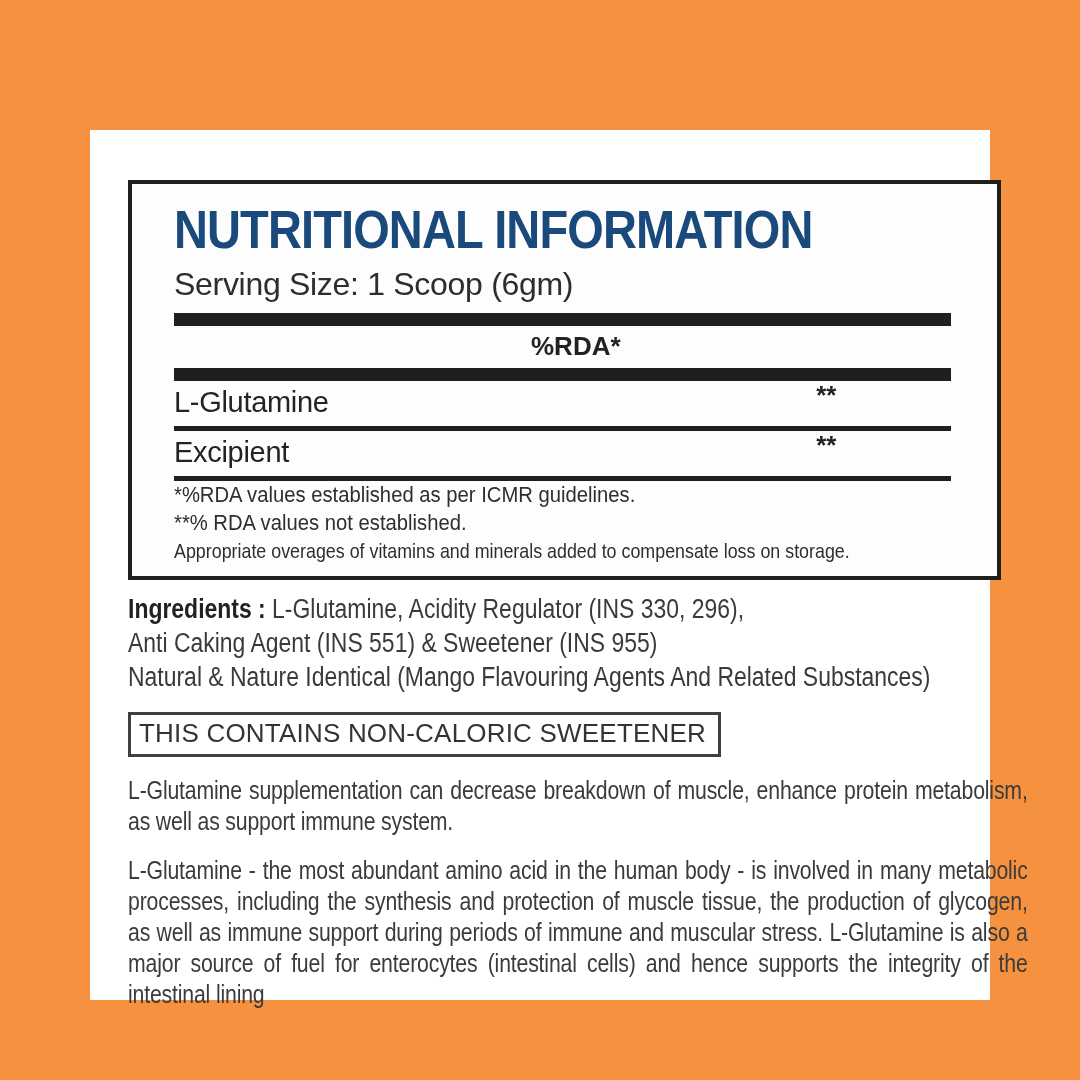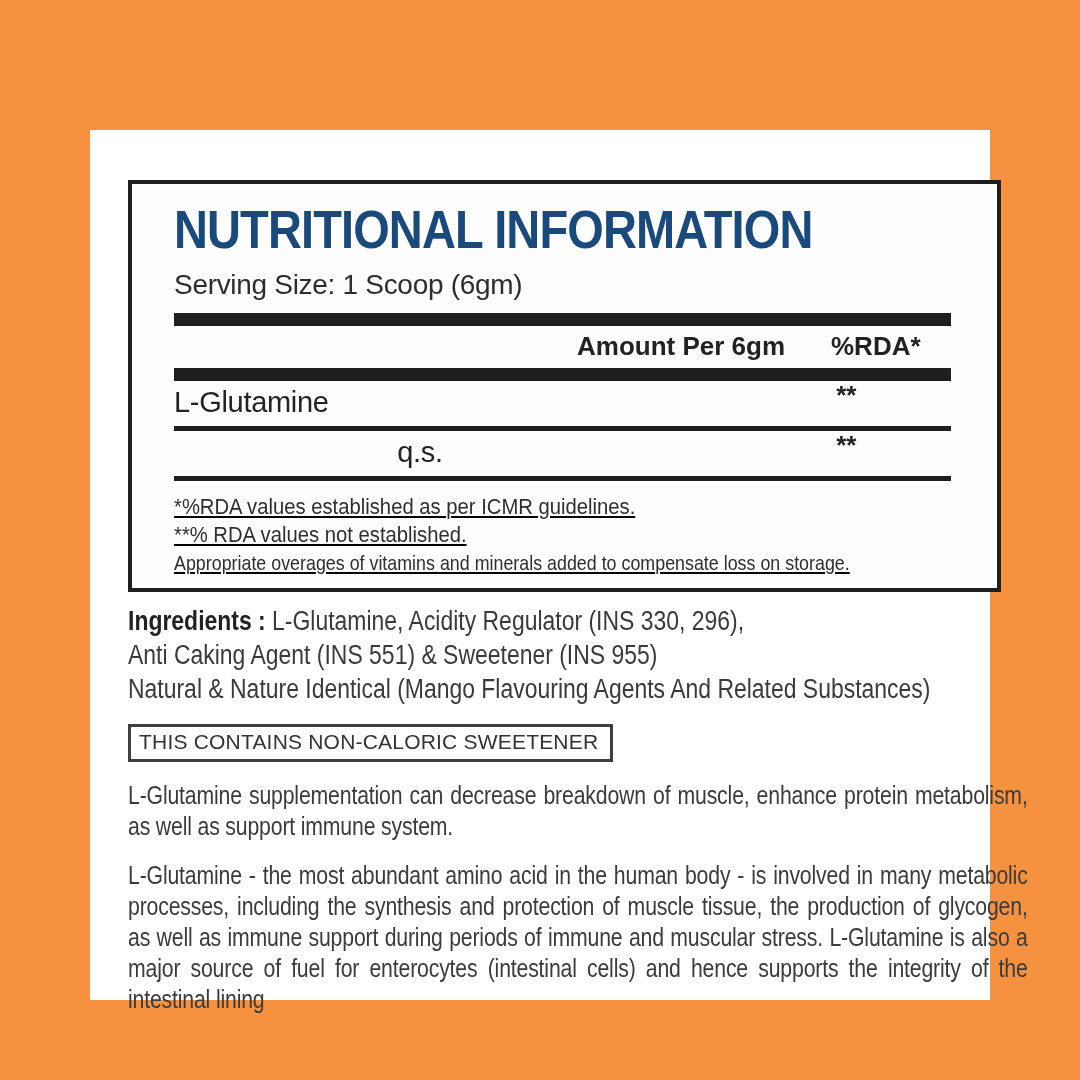--- a/index.html
+++ b/index.html
@@ -28,21 +28,21 @@
     font-weight: bold;
     color: #1a4a7c;
     letter-spacing: -1px;
     white-space: nowrap;
     transform: scaleX(0.87);
     transform-origin: 0 50%;
     line-height: 1.0;
     padding-top: 6px;
   }
   .serv {
-    font-size: 28px;
+    font-size: 32px;
     color: #2d2d2d;
     line-height: 37px;
     letter-spacing: -0.3px;
   }
   .serv.first { margin-top: 10px; }
   .bar { height: 13px; background: #1f1f1e; }
   .bar.b1 { margin-top: 10px; }
   .sep { height: 5px; background: #1f1f1e; }
   .thead {
     display: grid;
@@ -56,30 +56,31 @@
   .thead .amount { text-align: center; }
   .thead .rda { text-align: left; }
   .trow {
     display: grid;
     grid-template-columns: 1fr 190px 95px;
     align-items: baseline;
     padding: 5px 0 7px 0;
     font-size: 29px;
     color: #232323;
     letter-spacing: -0.3px;
+    gap: 20px;
   }
   .trow .amount { text-align: center; }
   .trow .rda {
     text-align: right;
     font-weight: bold;
     font-size: 26px;
     position: relative;
     top: -8px;
   }
-  .footnotes { margin-top: 12px; text-decoration: underline; }
+  .footnotes { margin-top: 0; }
   .fnote {
     font-size: 22px;
     color: #2e2e2e;
     line-height: 28px;
     width: 108.7%;
     transform: scaleX(0.92);
     transform-origin: 0 0;
   }
   .fnote.small {
     font-size: 21px;
@@ -97,21 +98,21 @@
     transform: scaleX(0.85);
     transform-origin: 0 0;
     white-space: nowrap;
   }
   .ing-label { font-weight: bold; color: #222222; }
   .sweetener-box {
     display: inline-block;
     margin: 10px 0 0 38px;
     border: 3px solid #3f3f3f;
     padding: 3px 12px 5px 8px;
-    font-size: 21px;
+    font-size: 26px;
     color: #333333;
     letter-spacing: 0.2px;
     white-space: nowrap;
   }
   .para {
     margin: 18px 30px 0 38px;
     font-size: 25px;
     color: #3b3b3b;
     line-height: 31px;
     text-align: justify;
@@ -127,35 +128,34 @@
 <div class="card">
 
   <div class="nbox">
     <div class="ntitle">NUTRITIONAL INFORMATION</div>
     <div class="serv first">Serving Size: 1 Scoop (6gm)</div>
 
     <div class="bar b1"></div>
 
     <div class="thead">
       <div class="name"></div>
-      <div class="amount">Amount Per 6gm</div>
       <div class="rda">%RDA*</div>
     </div>
 
     <div class="bar"></div>
 
     <div class="trow">
       <div class="name">L-Glutamine</div>
       <div class="rda">**</div>
     </div>
 
     <div class="sep"></div>
 
     <div class="trow">
-      <div class="amount">q.s.</div>
+      <div class="name">Excipient</div>
       <div class="rda">**</div>
     </div>
 
     <div class="sep"></div>
 
     <div class="footnotes">
       <div class="fnote">*%RDA values established as per ICMR guidelines.</div>
       <div class="fnote">**% RDA values not established.</div>
       <div class="fnote small">Appropriate overages of vitamins and minerals added to compensate loss on storage.</div>
     </div>

